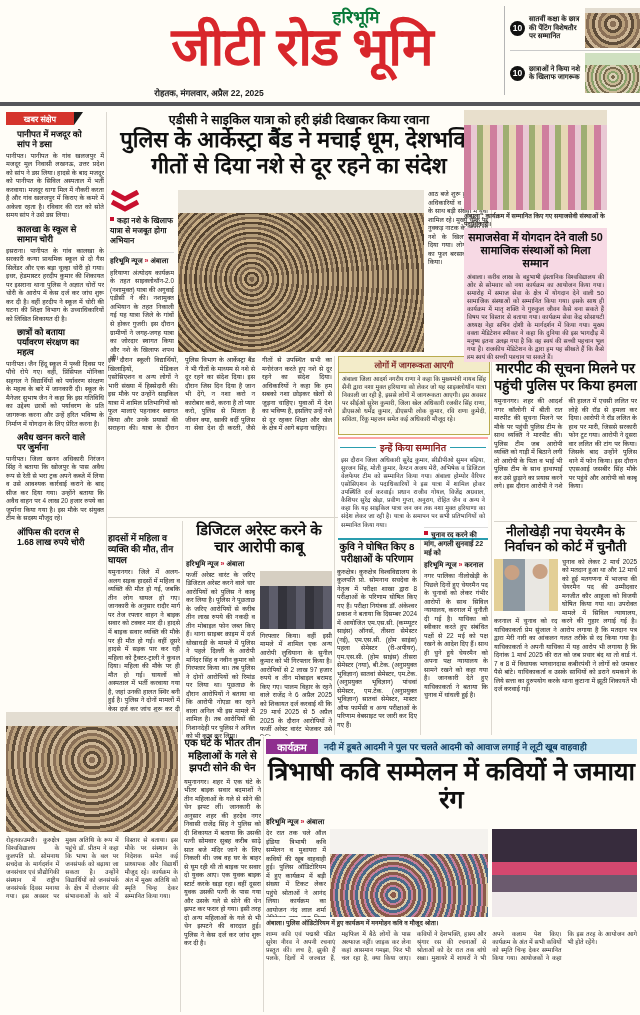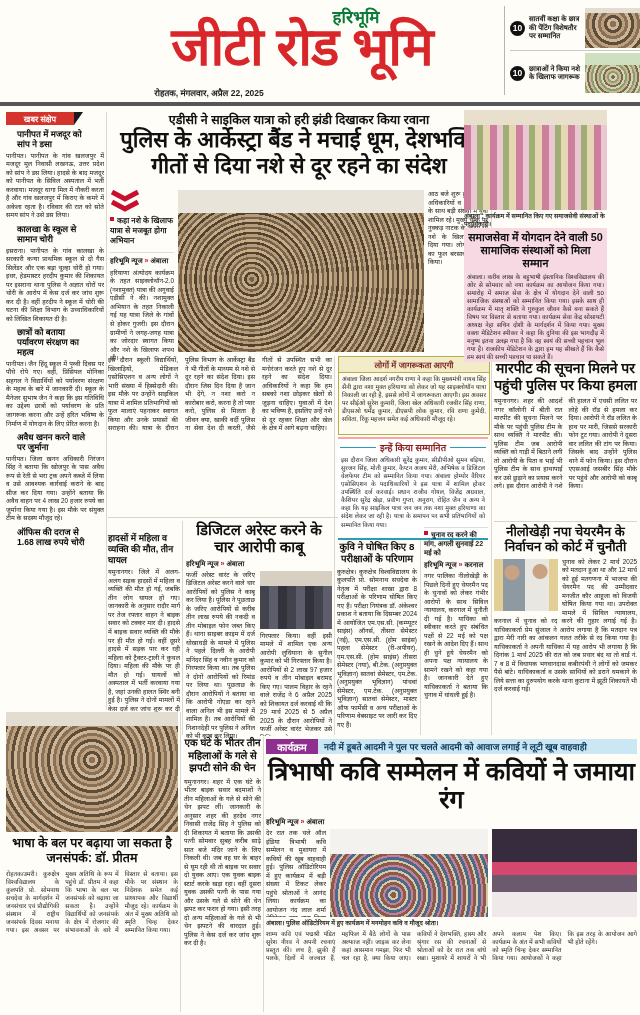--- a/index.html
+++ b/index.html
@@ -203,21 +203,20 @@
 
   <div class="abs" style="left:494px;top:524px;width:143px;">
     <div class="hl c" style="font-size:13px;line-height:1.18;">नीलोखेड़ी नपा चेयरमैन के निर्वाचन को कोर्ट में चुनौती</div>
     <div class="bt" style="margin-top:3px;height:172px;">
       <span class="ph ph-men" style="float:left;width:64px;height:52px;margin:1px 4px 2px 0;display:block;"></span><span>चुनाव को लेकर 2 मार्च 2025 को मतदान हुआ था और 12 मार्च को हुई मतगणना में भाजपा की चेयरमैन पद की उम्मीदवार मनजीत कौर आहूजा को विजयी घोषित किया गया था। उपरोक्त मामले में सिविल न्यायालय, करनाल में चुनाव को रद करने की गुहार लगाई गई है। याचिकाकर्ता प्रेम सुंजाल ने आरोप लगाया है कि मतदान पत्र द्वारा मेरी नारी का आंकलन गलत तरीके से रद किया गया है। याचिकाकर्ता ने अपनी याचिका में यह आरोप भी लगाया है कि दिनांक 1 मार्च 2025 की रात को जब प्रचार बंद था तो वार्ड नं. 7 व 8 में विधायक भगवानदास कबीरपंथी ने लोगों को जमकर पैसे बांटे। याचिकाकर्ता व उसके साथियों को डराने धमकाने के लिये सत्ता का दुरुपयोग करके थाना कुटाना में झूठी शिकायतें भी दर्ज करवाई गई।</span>
     </div>
   </div>
 
   <div class="abs" style="left:6px;top:712px;width:172px;">
     <div class="ph ph-group" style="width:172px;height:120px;"></div>
-    <div class="hl c" style="font-size:12.5px;line-height:1.2;margin-top:4px;">भाषा के बल पर बढ़ाया जा सकता है जनसंपर्क: डॉ. प्रीतम</div>
     <div class="bt2" style="margin-top:4px;height:136px;column-count:3;column-gap:6px;">रोहतक/उमरी। कुरुक्षेत्र विश्वविद्यालय के कुलपति प्रो. सोमनाथ सचदेवा के मार्गदर्शन में जनसंचार एवं प्रौद्योगिकी संस्थान में राष्ट्रीय जनसंपर्क दिवस मनाया गया। इस अवसर पर मुख्य अतिथि के रूप में पहुंचे डॉ. प्रीतम ने कहा कि भाषा के बल पर जनसंपर्क को बढ़ाया जा सकता है। उन्होंने विद्यार्थियों को जनसंपर्क के क्षेत्र में रोजगार की संभावनाओं के बारे में विस्तार से बताया। इस मौके पर संस्थान के निदेशक समेत कई प्राध्यापक और विद्यार्थी मौजूद रहे। कार्यक्रम के अंत में मुख्य अतिथि को स्मृति चिन्ह देकर सम्मानित किया गया।</div>
   </div>
 
   <div class="abs" style="left:184px;top:737px;width:77px;">
     <div class="hl c" style="font-size:10px;line-height:1.25;">एक घंटे के भीतर तीन महिलाओं के गले से झपटी सोने की चेन</div>
     <div class="bt" style="margin-top:3px;height:230px;">यमुनानगर। शहर में एक घंटे के भीतर बाइक सवार बदमाशों ने तीन महिलाओं के गले से सोने की चेन झपट लीं। जानकारी के अनुसार शहर की हरदेव नगर निवासी राजेंद्र सिंह ने पुलिस को दी शिकायत में बताया कि उसकी पत्नी सोमवार सुबह करीब साढ़े सात बजे मंदिर जाने के लिए निकली थी। जब वह घर के बाहर से घूम रही थी तो बाइक पर सवार दो युवक आए। एक युवक बाइक स्टार्ट करके खड़ा रहा। वहीं दूसरा युवक उसकी पत्नी के पास गया और उसके गले से सोने की चेन झपट कर फरार हो गया। इसी तरह दो अन्य महिलाओं के गले से भी चेन झपटने की वारदात हुई। पुलिस ने केस दर्ज कर जांच शुरू कर दी है।</div>
   </div>
 
   <div class="abs" style="left:266px;top:739px;width:371px;height:15px;display:flex;">
     <span class="prog-label">कार्यक्रम</span>

